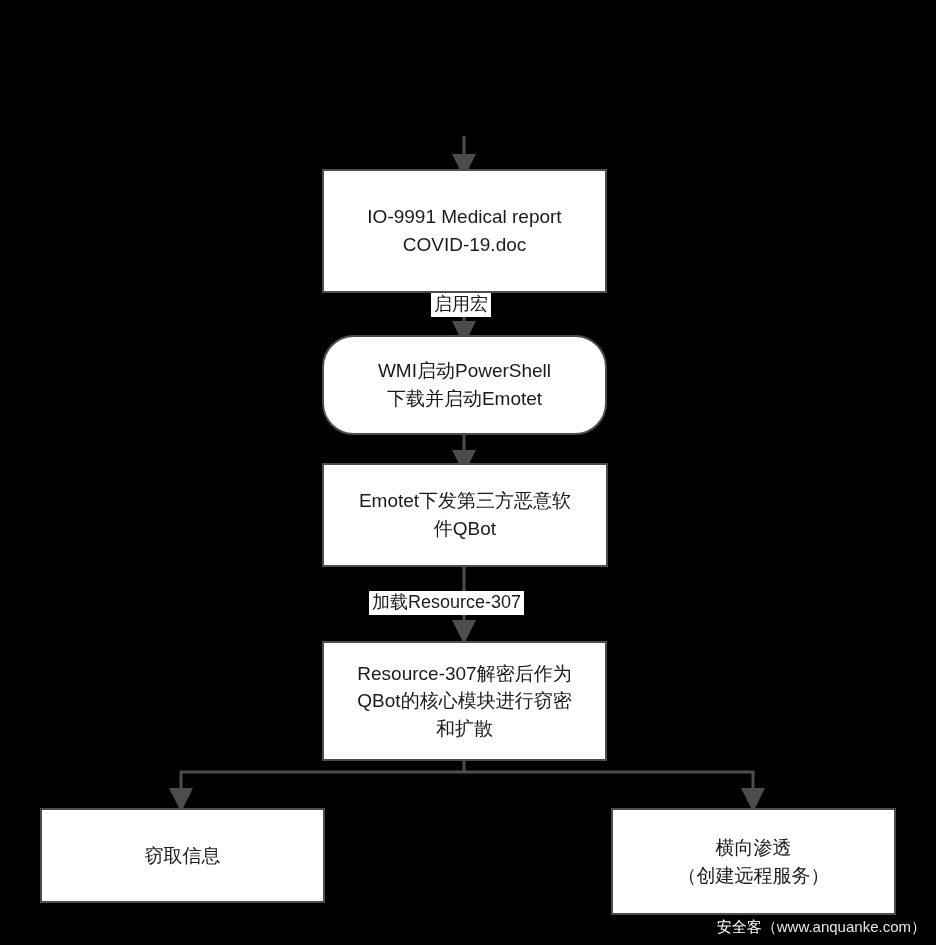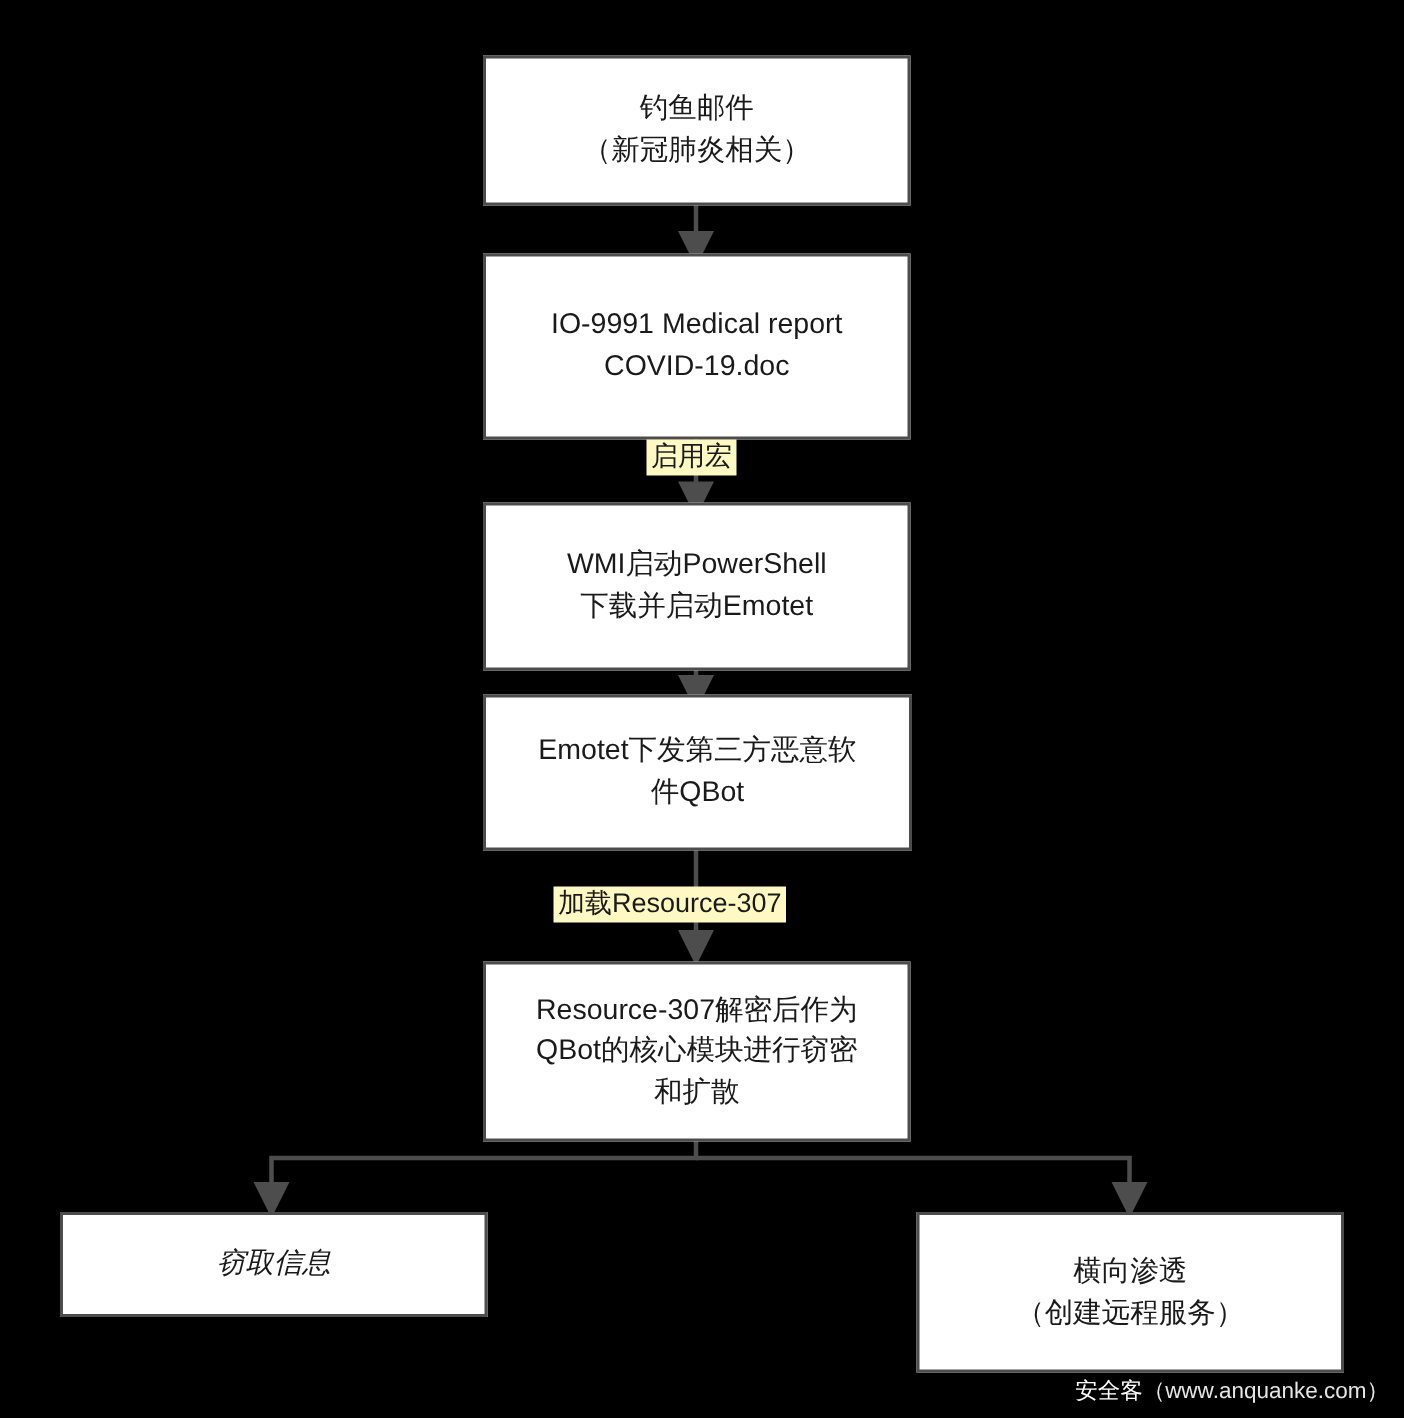--- a/index.html
+++ b/index.html
@@ -31,21 +31,21 @@
     justify-content: center;
     text-align: center;
     font-size: 19px;
     line-height: 1.45;
     color: #1a1a1a;
     white-space: pre-line;
     padding: 4px 8px;
   }
   .edge-label {
     position: absolute;
-    background: #fef9c3;
+    background: #ffffff;
     color: #1a1a1a;
     font-size: 18px;
     line-height: 1.2;
     padding: 1px 3px;
     white-space: nowrap;
     text-align: center;
   }
   svg.wires {
     position: absolute;
     left: 0; top: 0;
@@ -80,41 +80,39 @@
     <g stroke="#4d4d4d" stroke-width="3" fill="none">
       <line x1="464" y1="136" x2="464" y2="166" marker-end="url(#arrow)"></line>
       <line x1="464" y1="269" x2="464" y2="333" marker-end="url(#arrow)"></line>
       <line x1="464" y1="434" x2="464" y2="462" marker-end="url(#arrow)"></line>
       <line x1="464" y1="566" x2="464" y2="632" marker-end="url(#arrow)"></line>
       <path d="M464,737 L464,772 L181,772 L181,800" marker-end="url(#arrow)"></path>
       <path d="M464,772 L753,772 L753,800" marker-end="url(#arrow)"></path>
     </g>
   </svg>
 
-  <div class="node" style="left:322px; top:37px; width:285px; height:100px;">钓鱼邮件
-（新冠肺炎相关）</div>
 
   <div class="node" style="left:322px; top:169px; width:285px; height:124px;">IO-9991 Medical report
 COVID-19.doc</div>
 
   <div class="edge-label" style="left:431px; top:293px;">启用宏</div>
 
-  <div class="node" style="left:322px; top:335px; width:285px; height:112px;">WMI启动PowerShell
+  <div class="node" style="left:322px; top:335px; width:285px; height:100px;border-radius:32px;">WMI启动PowerShell
 下载并启动Emotet</div>
 
   <div class="node" style="left:322px; top:463px; width:286px; height:104px;">Emotet下发第三方恶意软
 件QBot</div>
 
   <div class="edge-label" style="left:369px; top:591px;">加载Resource-307</div>
 
   <div class="node" style="left:322px; top:641px; width:285px; height:120px;">Resource-307解密后作为
 QBot的核心模块进行窃密
 和扩散</div>
 
-  <div class="node" style="left:40px; top:808px; width:285px; height:70px;font-style:italic;">窃取信息</div>
+  <div class="node" style="left:40px; top:808px; width:285px; height:95px;">窃取信息</div>
 
   <div class="node" style="left:611px; top:808px; width:285px; height:107px;">横向渗透
 （创建远程服务）</div>
 
   <div class="watermark">
     <span class="wm-mark">安全客</span><span>（www.anquanke.com）</span>
   </div>
 
 </div>
 

